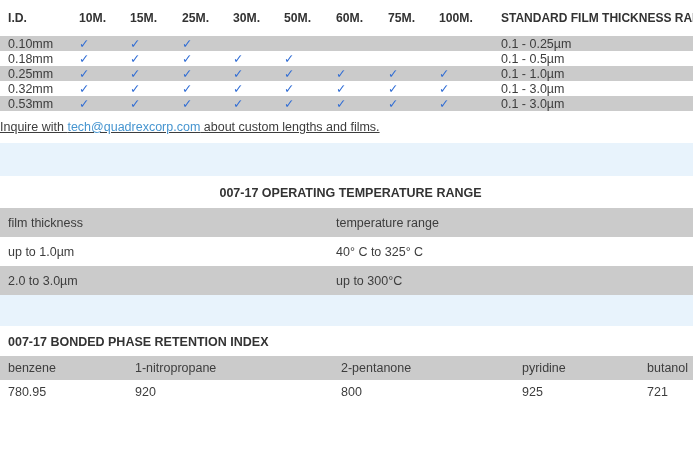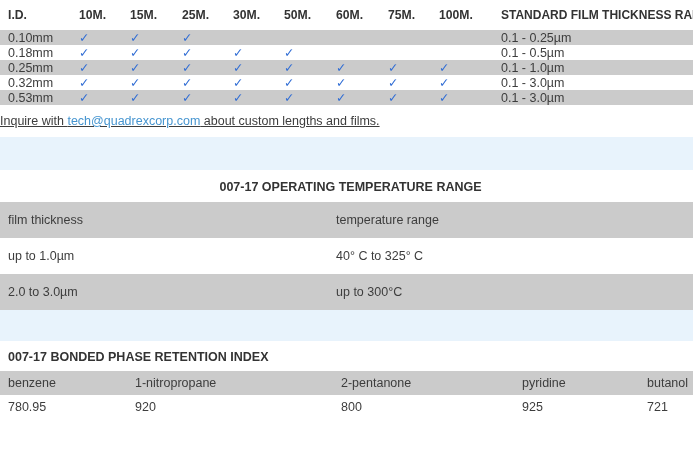--- a/index.html
+++ b/index.html
@@ -11,21 +11,21 @@
   .content{width:693px;}
   table{border-collapse:collapse;table-layout:fixed;width:693px;}
   th,td{
     text-align:left;font-weight:normal;padding:0;margin:0;
     vertical-align:middle;white-space:nowrap;overflow:hidden;
   }
   .pl{padding-left:8px;}
   tr.g{background:var(--row-gray,#cbcbcb);}
 
   
-  .t1 thead tr{height:30px;}
+  .t1 thead tr{height:36px;}
   .t1 thead th{font-weight:bold;font-size:12.2px;color:var(--heading,#333333);}
   .t1 tbody tr{height:15px;}
   .chk{color:var(--check-blue,#2f6cd4);font-weight:bold;font-size:12.5px;}
 
   
   .note{height:32px;line-height:32px;white-space:nowrap;text-decoration:underline;}
   .note a{color:var(--link-blue,#4695d0);text-decoration:none;cursor:pointer;}
 
   
   .band{width:693px;background:var(--band-blue,#e8f3fc);}
@@ -34,21 +34,21 @@
 
   
   h2{
     font-size:12.5px;line-height:14px;font-weight:bold;
     color:var(--heading,#333333);padding-left:8px;
   }
   h2.s2{margin:10px 0 8px 0;text-align:center;}
   h2.s3{margin:9px 0 7px 0;}
 
   
-  .t2 tr{height:36px;}
+  .t2 tr{height:29px;}
 
   
   .t3 tr{height:24px;}
 </style>
 </head>
 <body>
 
 <div class="content">
 
   <table class="t1">

